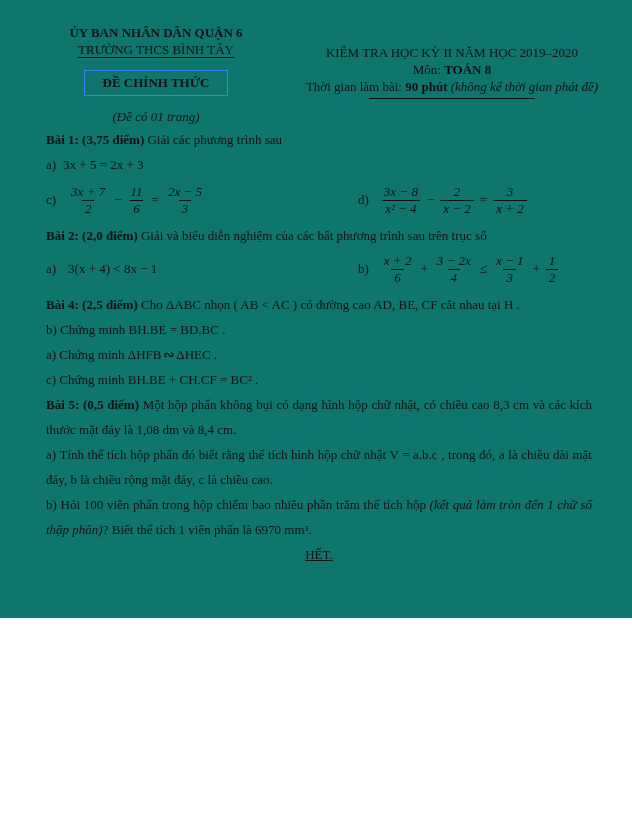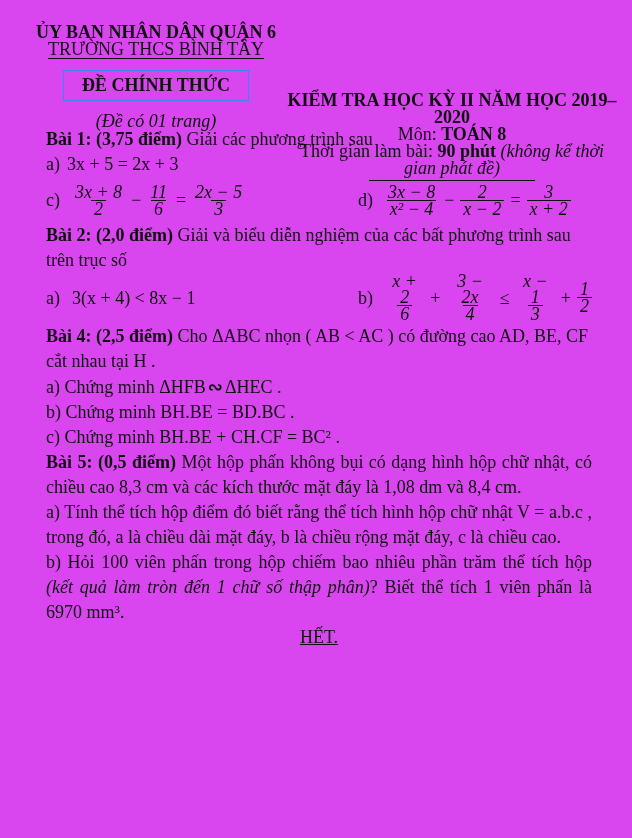--- a/index.html
+++ b/index.html
@@ -1,22 +1,22 @@
 <!DOCTYPE html>
 <html lang="vi"><head>
 <meta charset="utf-8">
 <style>
   html,body{margin:0;padding:0;background:#ffffff;}
   .page{
     position:relative;
-    width:632px;height:838px;
-    background:#d946ef;
+    width:632px;height:618px;
+    background:#0f766e;
     color:#101010;
     font-family:"Liberation Serif","DejaVu Serif",serif;
-    font-size:18px;
+    font-size:13px;
     overflow:hidden;
   }
   .bold{font-weight:bold;}
   .ital{font-style:italic;}
   .math{}
   .sim{font-family:"DejaVu Sans",sans-serif;font-weight:bold;font-style:normal;padding:0 2px;}
 
   
   .hdr-left{
     position:absolute;left:30px;top:24px;width:252px;
@@ -30,21 +30,21 @@
     border:1px solid #3b82f6;
     padding:4px 18px;
     font-weight:bold;
   }
   .hdr-left .note{margin-top:12px;font-style:italic;line-height:17px;}
 
   .hdr-right{
     position:absolute;left:286px;top:44px;width:332px;
     text-align:center;line-height:17px;
   }
-  .hdr-right .title{font-weight:bold;margin-top:48px;}
+  .hdr-right .title{font-weight:normal;}
   .hr-underline{
     width:166px;height:0;border-top:1px solid #101010;margin:3px auto 0 auto;
   }
 
   
   .bodytxt{
     position:absolute;left:46px;top:127px;width:546px;
   }
   .bodytxt p{margin:0;line-height:25px;}
   .just{text-align:justify;}
@@ -96,21 +96,21 @@
     <p><span class="bold">Bài 1: (3,75 điểm)</span><span> Giải các phương trình sau</span></p>
 
     <div class="row2">
       <div class="cell"><span class="tag">a)</span><span class="math">3x + 5 = 2x + 3</span></div>
     </div>
 
     <div class="row2 frow hcd">
       <div class="cell">
         <span class="tag">c)</span>
         <span class="frac">
-            <span class="fnum">3x + 8</span>
+            <span class="fnum">3x + 7</span>
             <span class="fden">2</span>
           </span>
         <span class="op math">−</span>
         <span class="frac">
             <span class="fnum">11</span>
             <span class="fden">6</span>
           </span>
         <span class="op math">=</span>
         <span class="frac">
             <span class="fnum">2x − 5</span>
@@ -163,28 +163,28 @@
         <span class="frac">
             <span class="fnum">1</span>
             <span class="fden">2</span>
           </span>
       </div>
     </div>
 
 
     <p><span class="bold">Bài 4: (2,5 điểm)</span><span> Cho </span><span class="math">ΔABC</span><span> nhọn ( </span><span class="math">AB &lt; AC</span><span> ) có đường cao </span><span class="math">AD, BE, CF</span><span> cắt nhau tại </span><span class="math">H</span><span> .</span></p>
 
+    <p><span>b) Chứng minh </span><span class="math">BH.BE = BD.BC</span><span> .</span></p>
+
     <p><span>a) Chứng minh </span><span class="math">ΔHFB</span><span class="sim">∾</span><span class="math">ΔHEC</span><span> .</span></p>
-
-    <p><span>b) Chứng minh </span><span class="math">BH.BE = BD.BC</span><span> .</span></p>
 
     <p><span>c) Chứng minh </span><span class="math">BH.BE + CH.CF = BC²</span><span> .</span></p>
 
     <p class="just"><span class="bold">Bài 5: (0,5 điểm)</span><span> Một hộp phấn không bụi có dạng hình hộp chữ nhật, có chiều cao 8,3 cm và các kích thước mặt đáy là 1,08 dm và 8,4 cm.</span></p>
 
-    <p class="just"><span>a) Tính thể tích hộp điểm đó biết rằng thể tích hình hộp chữ nhật </span><span class="math">V = a.b.c</span><span> , trong đó, </span><span class="math">a</span><span> là chiều dài mặt đáy, </span><span class="math">b</span><span> là chiều rộng mặt đáy, </span><span class="math">c</span><span> là chiều cao.</span></p>
+    <p class="just"><span>a) Tính thể tích hộp phấn đó biết rằng thể tích hình hộp chữ nhật </span><span class="math">V = a.b.c</span><span> , trong đó, </span><span class="math">a</span><span> là chiều dài mặt đáy, </span><span class="math">b</span><span> là chiều rộng mặt đáy, </span><span class="math">c</span><span> là chiều cao.</span></p>
 
     <p class="just"><span>b) Hỏi 100 viên phấn trong hộp chiếm bao nhiêu phần trăm thể tích hộp </span><span class="ital">(kết quả làm tròn đến 1 chữ số thập phân)</span><span>? Biết thể tích 1 viên phấn là 6970 mm³.</span></p>
 
     <p class="het">HẾT.</p>
 
   </main>
 </div>
 
 </body></html>

